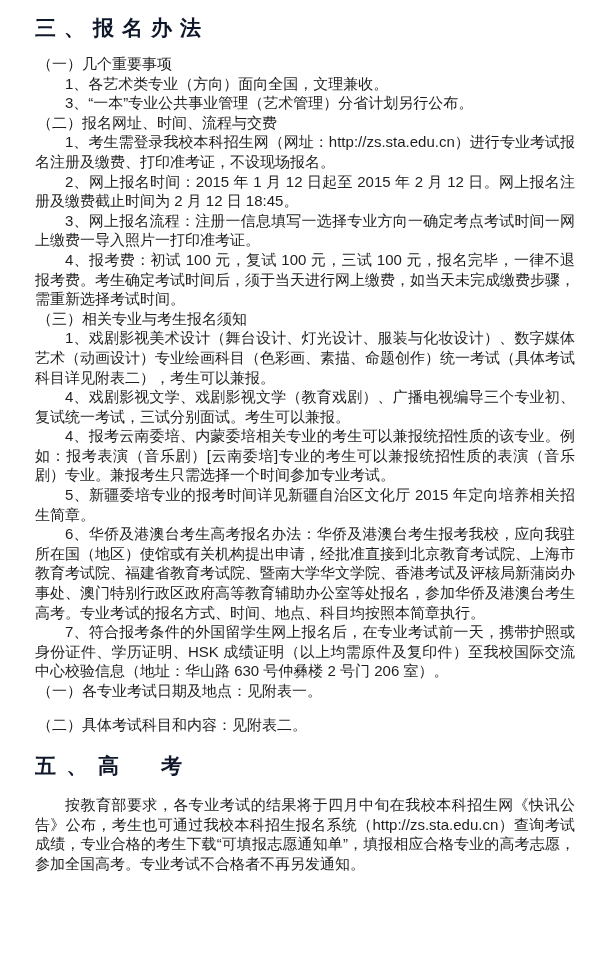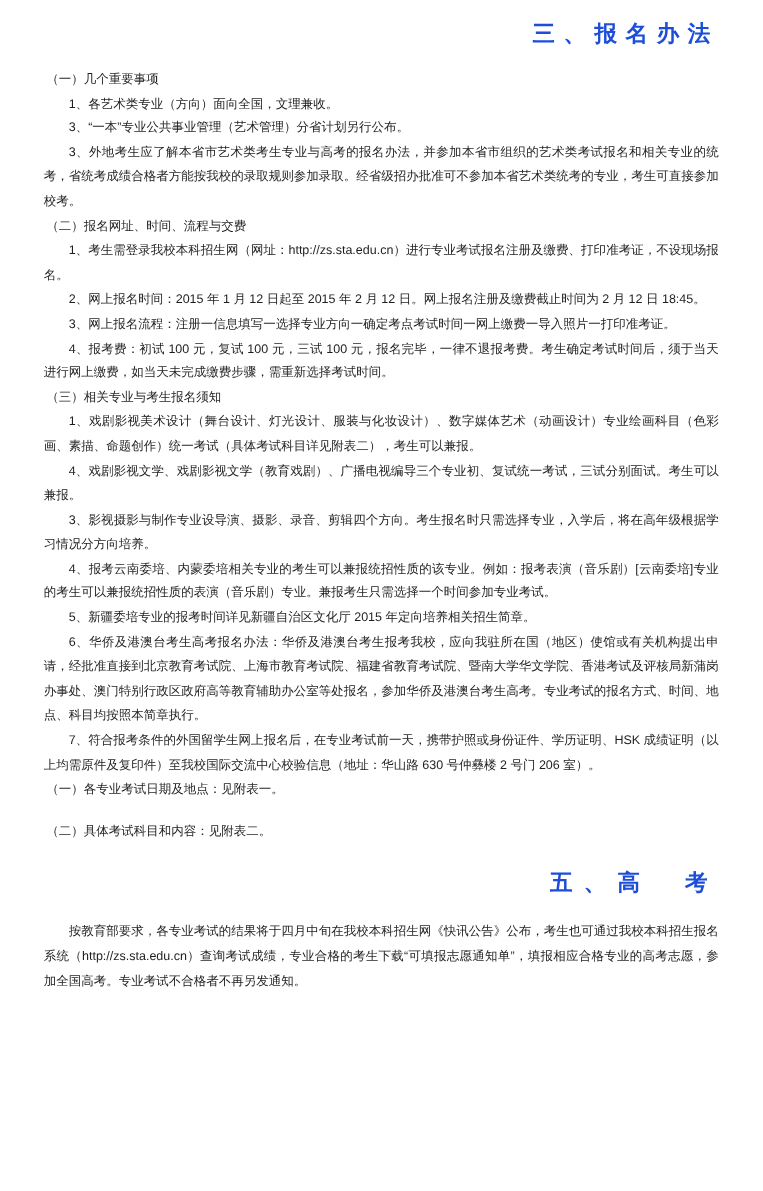--- a/index.html
+++ b/index.html
@@ -12,64 +12,62 @@
     overflow: hidden;
   }
   .page {
     box-sizing: border-box;
     width: 610px;
     height: 953px;
     padding: 10px 35px 0 35px;
     background: #ffffff;
   }
   .sec-title {
-    font-size: 18px;
+    font-size: 21px;
     font-weight: 700;
-    text-align: right;
-    color: #1d4ed8;
+    text-align: left;
+    color: #0f172a;
     line-height: 23px;
   }
   .sec-title.t1 { letter-spacing: 0.38em; margin: 6px 0 15px 0; }
   .sec-title.t2 { letter-spacing: 0.55em; margin: 12px 0 24px 0; }
   .sec-title.t3 { letter-spacing: 0.50em; margin: 20px 0 18px 0; }
   p {
     margin: 0;
-    font-size: 10px;
+    font-size: 15px;
     line-height: 19.6px;
     text-align: justify;
     color: #1e1e1e;
     font-weight: 500;
   }
   p.sub  { text-indent: 2px; }
   p.para { text-indent: 2em; }
   p.gap2 { margin-top: 14px; }
 </style>
 </head>
 <body>
 
 <div class="page">
 
   <section>
     <h2 class="sec-title t1">三、报名办法</h2>
 
     <p class="sub">（一）几个重要事项</p>
     <p class="para">1、各艺术类专业（方向）面向全国，文理兼收。</p>
     <p class="para">3、“一本”专业公共事业管理（艺术管理）分省计划另行公布。</p>
-    <p class="para">3、外地考生应了解本省市艺术类考生专业与高考的报名办法，并参加本省市组织的艺术类考试报名和相关专业的统考，省统考成绩合格者方能按我校的录取规则参加录取。经省级招办批准可不参加本省艺术类统考的专业，考生可直接参加校考。</p>
 
     <p class="sub">（二）报名网址、时间、流程与交费</p>
     <p class="para">1、考生需登录我校本科招生网（网址：http://zs.sta.edu.cn）进行专业考试报名注册及缴费、打印准考证，不设现场报名。</p>
     <p class="para">2、网上报名时间：2015 年 1 月 12 日起至 2015 年 2 月 12 日。网上报名注册及缴费截止时间为 2 月 12 日 18:45。</p>
     <p class="para">3、网上报名流程：注册一信息填写一选择专业方向一确定考点考试时间一网上缴费一导入照片一打印准考证。</p>
     <p class="para">4、报考费：初试 100 元，复试 100 元，三试 100 元，报名完毕，一律不退报考费。考生确定考试时间后，须于当天进行网上缴费，如当天未完成缴费步骤，需重新选择考试时间。</p>
 
     <p class="sub">（三）相关专业与考生报名须知</p>
     <p class="para">1、戏剧影视美术设计（舞台设计、灯光设计、服装与化妆设计）、数字媒体艺术（动画设计）专业绘画科目（色彩画、素描、命题创作）统一考试（具体考试科目详见附表二），考生可以兼报。</p>
     <p class="para">4、戏剧影视文学、戏剧影视文学（教育戏剧）、广播电视编导三个专业初、复试统一考试，三试分别面试。考生可以兼报。</p>
-    <p class="para">3、影视摄影与制作专业设导演、摄影、录音、剪辑四个方向。考生报名时只需选择专业，入学后，将在高年级根据学习情况分方向培养。</p>
     <p class="para">4、报考云南委培、内蒙委培相关专业的考生可以兼报统招性质的该专业。例如：报考表演（音乐剧）[云南委培]专业的考生可以兼报统招性质的表演（音乐剧）专业。兼报考生只需选择一个时间参加专业考试。</p>
     <p class="para">5、新疆委培专业的报考时间详见新疆自治区文化厅 2015 年定向培养相关招生简章。</p>
     <p class="para">6、华侨及港澳台考生高考报名办法：华侨及港澳台考生报考我校，应向我驻所在国（地区）使馆或有关机构提出申请，经批准直接到北京教育考试院、上海市教育考试院、福建省教育考试院、暨南大学华文学院、香港考试及评核局新蒲岗办事处、澳门特别行政区政府高等教育辅助办公室等处报名，参加华侨及港澳台考生高考。专业考试的报名方式、时间、地点、科目均按照本简章执行。</p>
     <p class="para">7、符合报考条件的外国留学生网上报名后，在专业考试前一天，携带护照或身份证件、学历证明、HSK 成绩证明（以上均需原件及复印件）至我校国际交流中心校验信息（地址：华山路 630 号仲彝楼 2 号门 206 室）。</p>
   </section>
 
   <section>
     <p class="sub">（一）各专业考试日期及地点：见附表一。</p>
     <p class="sub gap2">（二）具体考试科目和内容：见附表二。</p>
   </section>

